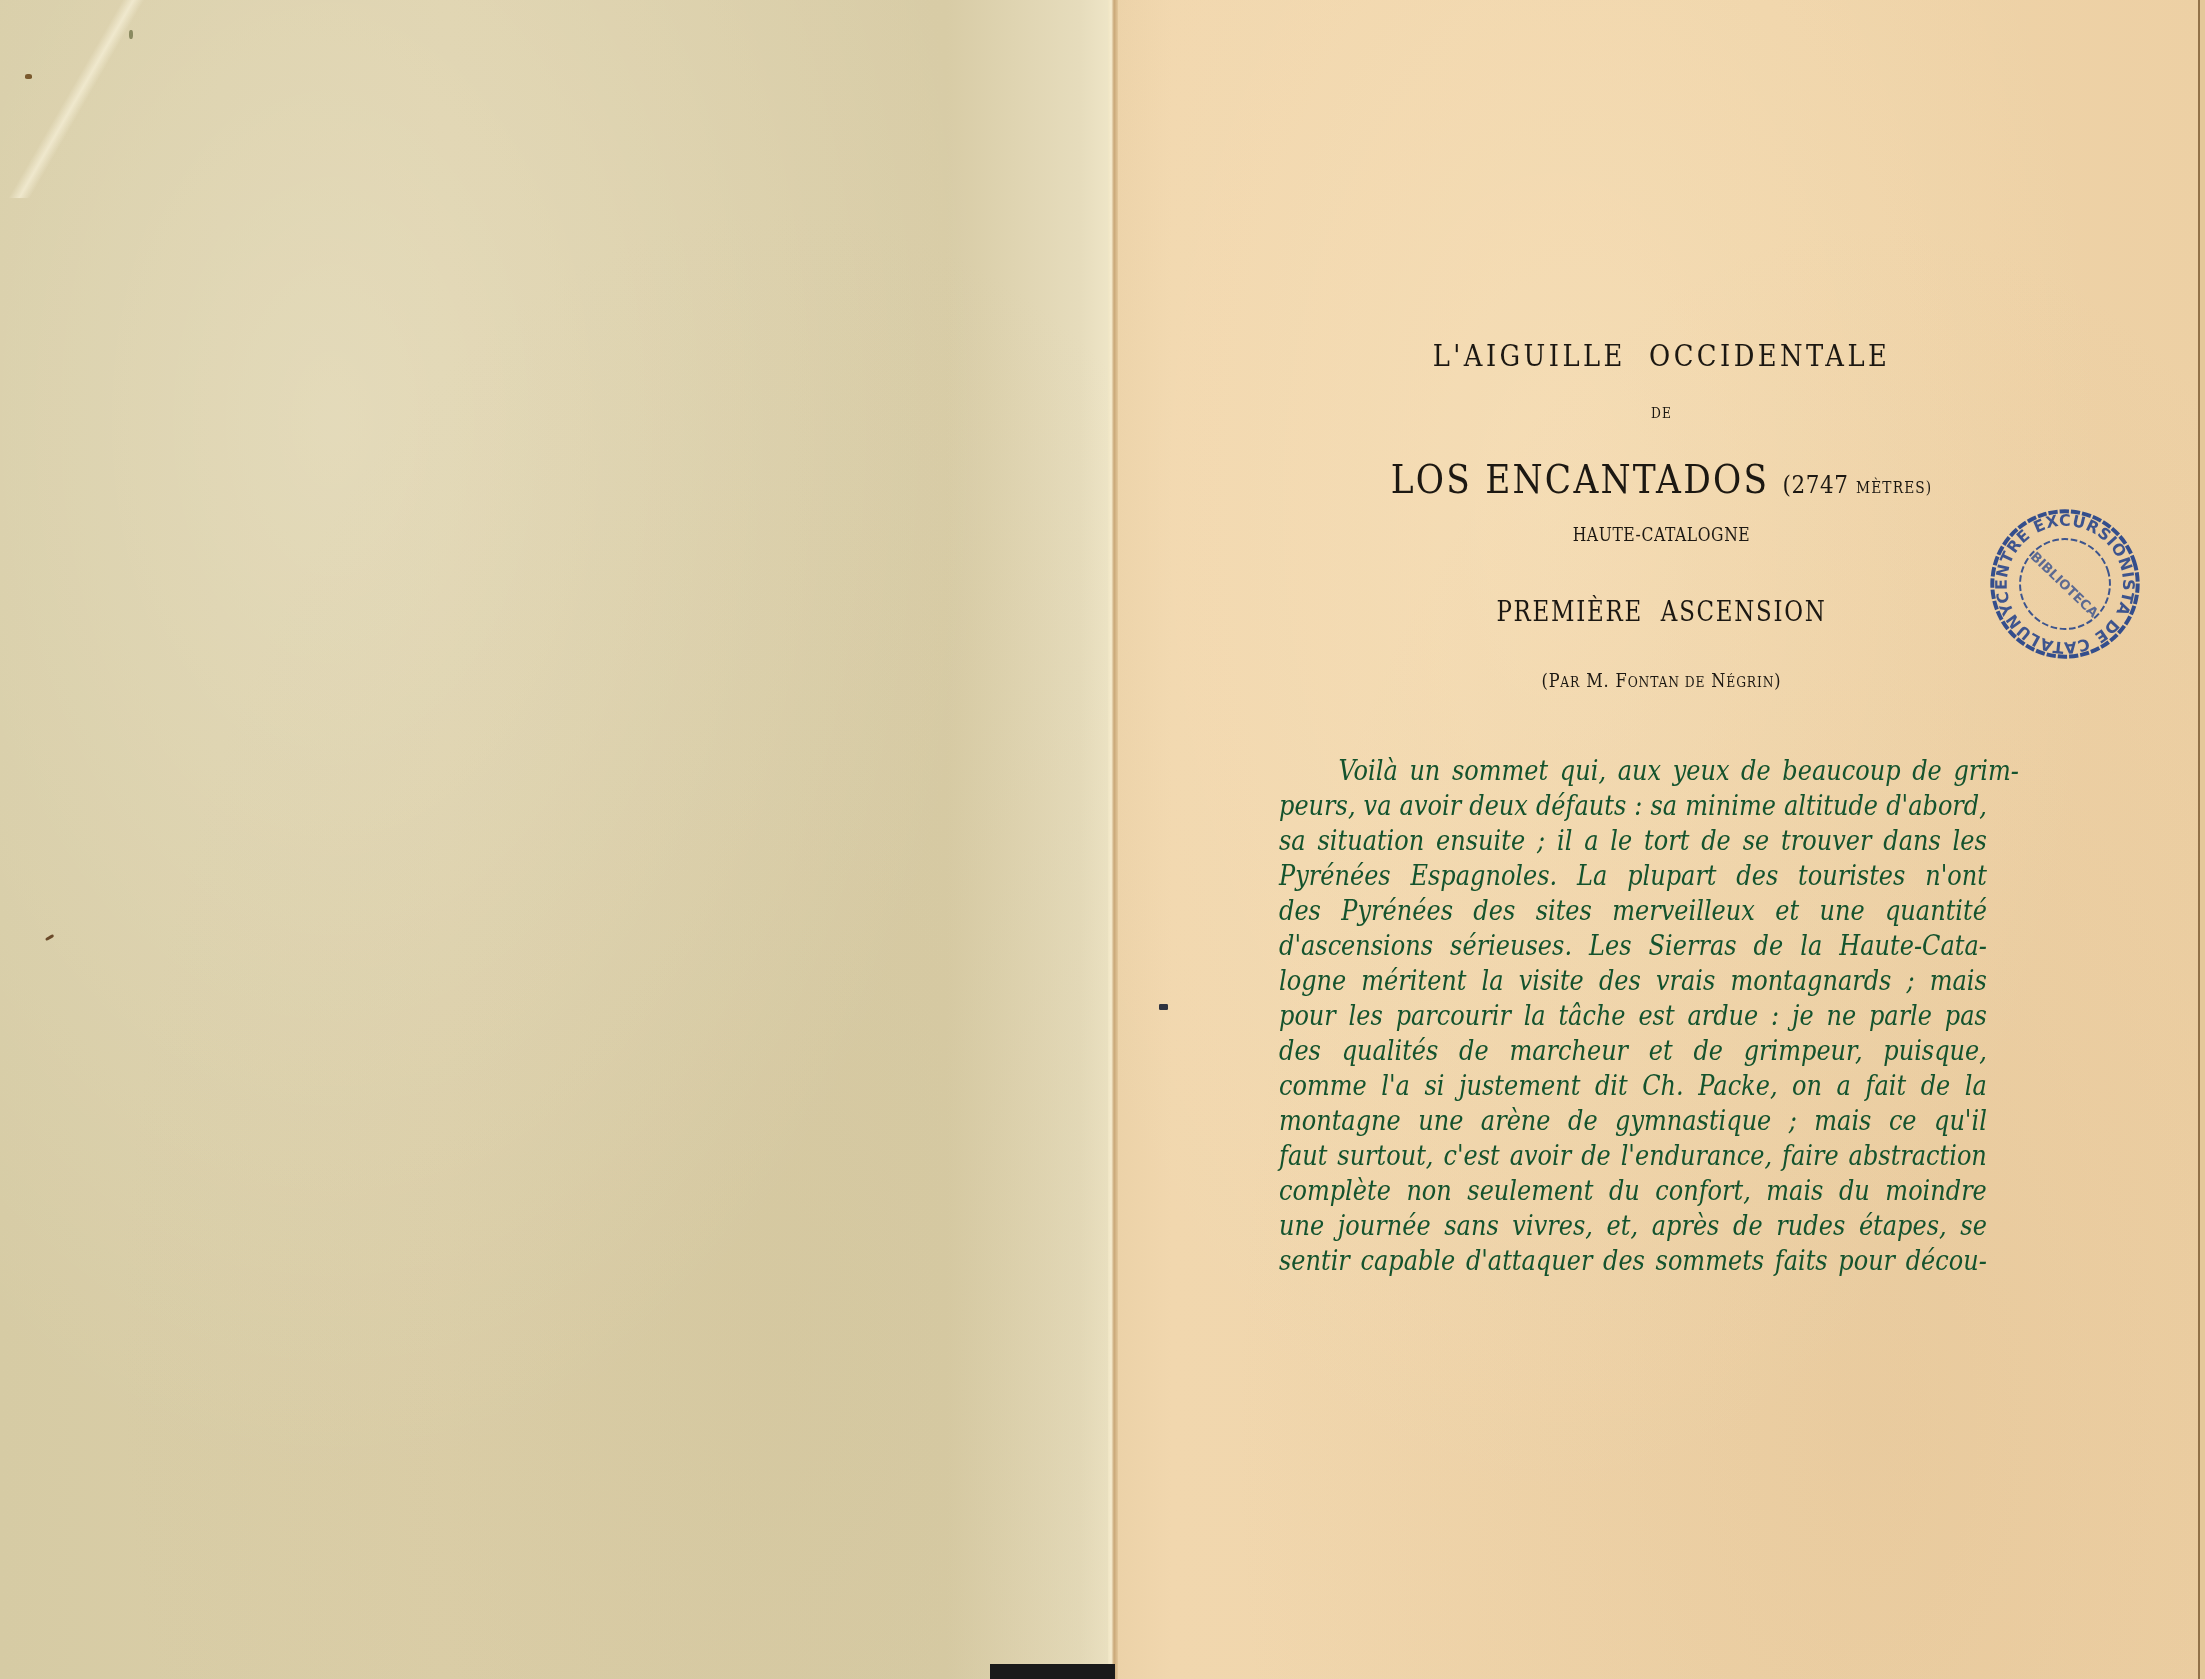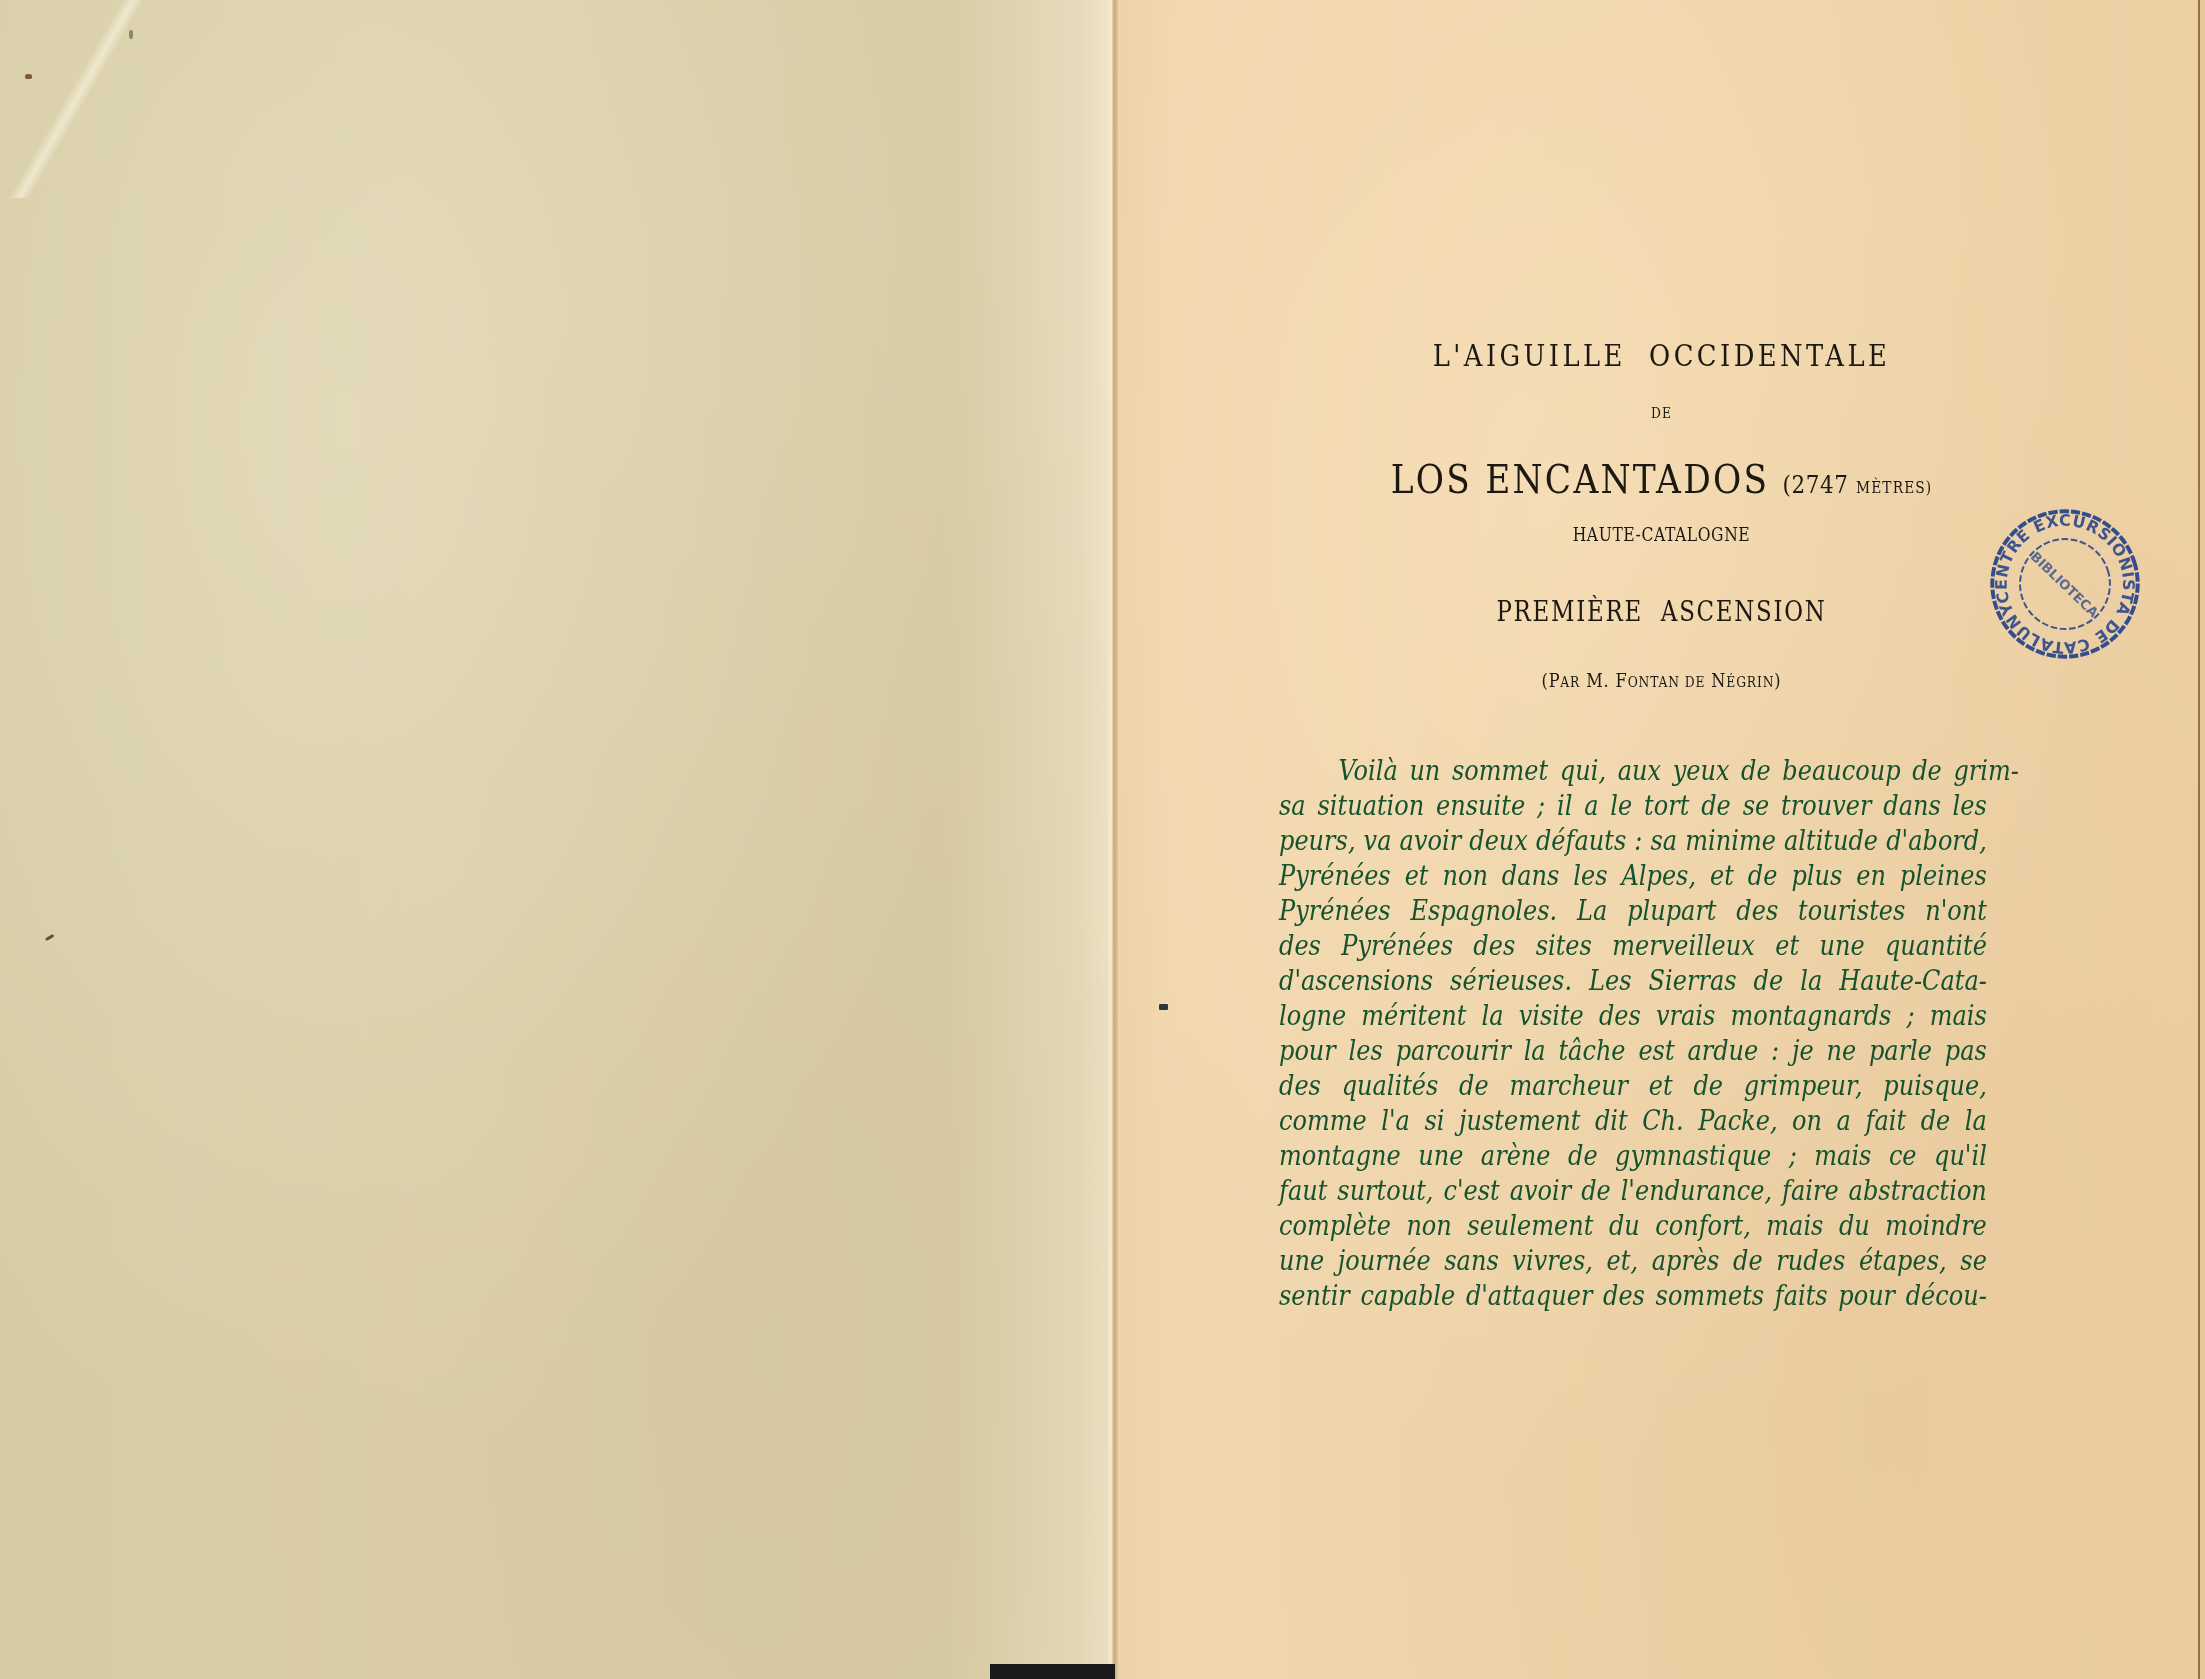--- a/index.html
+++ b/index.html
@@ -110,23 +110,22 @@
 <div class="heading h-main">
   <span>LOS ENCANTADOS</span>
   <span class="alt"><span>(2747</span> <small>MÈTRES)</small></span>
 </div>
 <div class="heading h-region">HAUTE-CATALOGNE</div>
 <div class="heading h-ascent" style="white-space:pre;">PREMIÈRE  ASCENSION</div>
 <div class="heading h-author" style="white-space:pre;"><span>(P</span><span class="sc">AR</span><span> M. F</span><span class="sc">ONTAN DE</span><span> N</span><span class="sc">ÉGRIN</span><span>)</span></div>
 
 <div class="body-text">
   <div class="line first"><span>Voilà un sommet qui, aux yeux de beaucoup de grim-</span></div>
+  <div class="line"><span>peurs, va avoir deux défauts : sa minime altitude d'abord,</span></div>
   <div class="line"><span>sa situation ensuite ; il a le tort de se trouver dans les</span></div>
-  <div class="line"><span>peurs, va avoir deux défauts : sa minime altitude d'abord,</span></div>
-  <div class="line"><span>Pyrénées et non dans les Alpes, et de plus en pleines</span></div>
   <div class="line"><span>Pyrénées Espagnoles. La plupart des touristes n'ont</span></div>
   <div class="line"><span>des Pyrénées des sites merveilleux et une quantité</span></div>
   <div class="line"><span>d'ascensions sérieuses. Les Sierras de la Haute-Cata-</span></div>
   <div class="line"><span>logne méritent la visite des vrais montagnards ; mais</span></div>
   <div class="line"><span>pour les parcourir la tâche est ardue : je ne parle pas</span></div>
   <div class="line"><span>des qualités de marcheur et de grimpeur, puisque,</span></div>
   <div class="line"><span>comme l'a si justement dit Ch. Packe, on a fait de la</span></div>
   <div class="line"><span>montagne une arène de gymnastique ; mais ce qu'il</span></div>
   <div class="line"><span>faut surtout, c'est avoir de l'endurance, faire abstraction</span></div>
   <div class="line"><span>complète non seulement du confort, mais du moindre</span></div>

